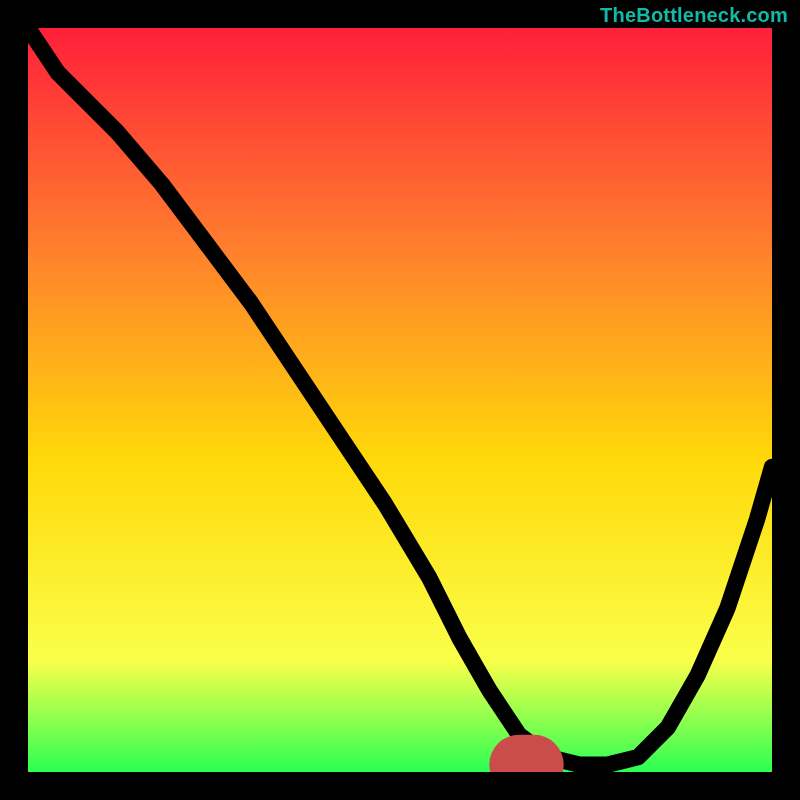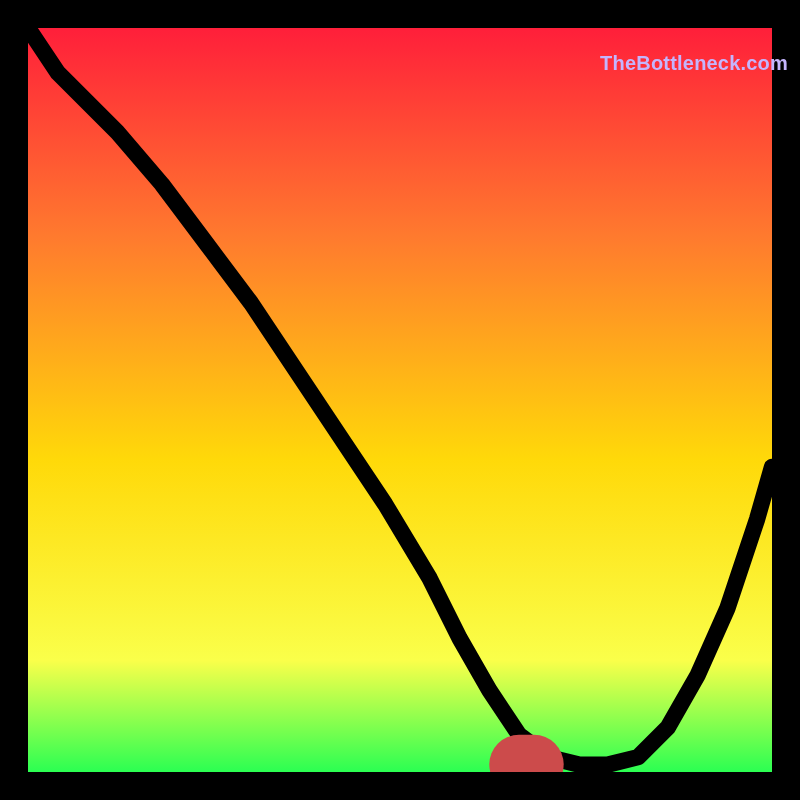--- a/index.html
+++ b/index.html
@@ -14,26 +14,25 @@
   .stage {
     position: relative;
     width: 800px;
     height: 800px;
     background: #000;
   }
   .watermark {
     position: absolute;
     top: 4px;
     right: 12px;
-    color: #c4b5fd;
+    color: #14b8a6;
     font-size: 20px;
     font-weight: 600;
     letter-spacing: 0.2px;
     z-index: 50;
-    margin-top: 48px;
   }
   .plot-wrap {
     position: absolute;
     left: 28px;
     top: 28px;
     width: 744px;
     height: 744px;
   }
   svg.plot {
     width: 744px;

